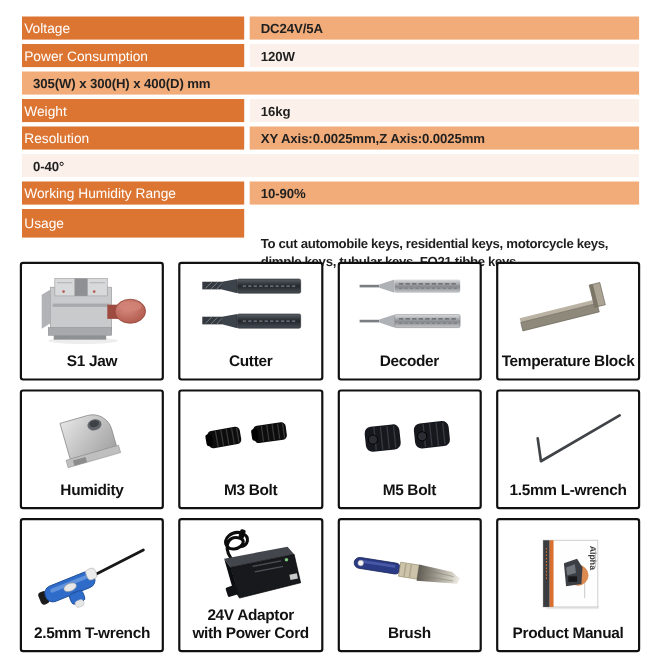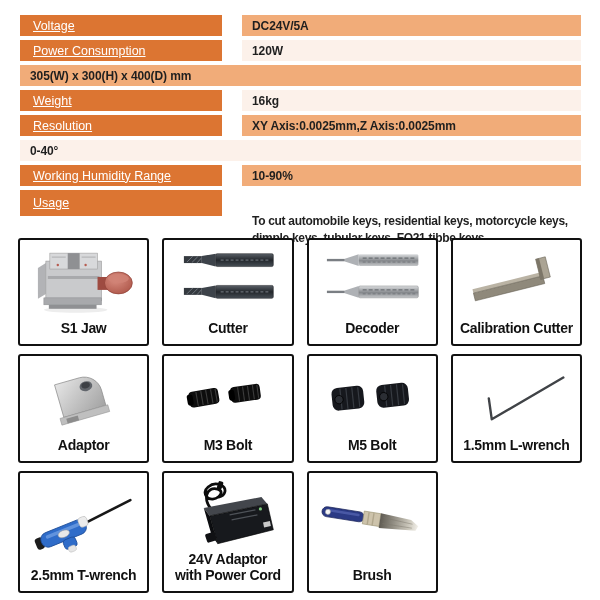--- a/index.html
+++ b/index.html
@@ -13,21 +13,21 @@
   *{margin:0;padding:0;box-sizing:border-box;}
   html,body{width:600px;height:600px;overflow:hidden;background:#ffffff;
     font-family:"Liberation Sans",sans-serif;}
   .page{width:600px;height:600px;position:relative;background:#fff;}
 
   
   .spec-table{position:absolute;left:20px;top:15px;width:561px;}
   .trow{display:flex;height:21px;margin-bottom:4px;}
   .trow.tall{height:26px;}
   .tlabel{width:202px;flex:0 0 202px;background:var(--label-bg);color:var(--label-text);
-    font-size:12.5px;display:flex;align-items:center;padding-left:13px;margin-right:20px;text-decoration:underline;}
+    font-size:12.5px;display:flex;align-items:center;padding-left:2px;margin-right:5px;}
   .tvalue{flex:1;display:flex;align-items:center;padding-left:10px;padding-right:8px;
     font-size:12px;font-weight:700;color:var(--val-text);letter-spacing:-0.1px;
     white-space:pre-line;}
   .trow:nth-child(odd) .tvalue{background:var(--val-odd);}
   .trow:nth-child(even) .tvalue{background:var(--val-even);}
   .trow.tall .tvalue{font-size:12px;letter-spacing:-0.3px;line-height:1.45;margin-top:40px;}
 
   
   .grid{position:absolute;left:0;top:238px;width:600px;padding:0 18px;
     display:grid;grid-template-columns:repeat(4,1fr);
@@ -185,36 +185,36 @@
       <div class="imgwrap">
         <svg viewBox="0 0 120 72">
           <g transform="rotate(-14 58 40)">
             <rect x="16" y="33" width="72" height="4" fill="#bab3a4"></rect>
             <rect x="16" y="37" width="72" height="8" fill="#8f897b" stroke="#5f594d" stroke-width="0.5"></rect>
             <rect x="85" y="19" width="10" height="21" fill="#aba494" stroke="#5f594d" stroke-width="0.5"></rect>
             <rect x="85" y="19" width="3.5" height="21" fill="#7c7668"></rect>
           </g>
         </svg>
       </div>
-      <div class="cell-label">Calibration Cutter</div>
+      <div class="cell-label">Temperature Block</div>
     </div>
 
     <div class="cell">
       <div class="imgwrap">
         <svg viewBox="0 0 120 72">
           <g transform="rotate(-16 56 38)">
             <path d="M36,16 L62,16 A18,18 0 0 1 80,34 L80,50 L36,50 Z" fill="url(#gStop)" stroke="#8c8c8c" stroke-width="0.7"></path>
             <ellipse cx="66" cy="26" rx="6.5" ry="5" fill="#62666c"></ellipse>
             <ellipse cx="66" cy="25" rx="4.3" ry="3.1" fill="#3e4146"></ellipse>
             <rect x="32" y="50" width="50" height="7" fill="#bfbfbf" stroke="#909090" stroke-width="0.5"></rect>
             <rect x="38" y="52" width="12" height="5" fill="#8c8c8c"></rect>
           </g>
         </svg>
       </div>
-      <div class="cell-label">Adaptor</div>
+      <div class="cell-label">Humidity</div>
     </div>
 
     <div class="cell">
       <div class="imgwrap">
         <svg viewBox="0 0 120 72">
           <g transform="translate(20,30) rotate(-10)">
             <rect x="0" y="0" width="30" height="16" rx="4" fill="#0d0d0d"></rect>
             <rect x="-2" y="2.5" width="6" height="11" rx="2.5" fill="#000"></rect>
             <g stroke="#3d3d3d" stroke-width="1.1">
               <line x1="8" y1="0.8" x2="8" y2="15.2"></line>
@@ -326,15 +326,34 @@
             <line x1="60" y1="27" x2="60" y2="39.5" stroke="#b0a68c" stroke-width="1.4"></line>
             <polygon points="67,26 98,28 106,33 104,38 67,41" fill="url(#gBristle)"></polygon>
             <line x1="70" y1="30" x2="100" y2="32" stroke="#7b776b" stroke-width="0.6" opacity="0.7"></line>
             <line x1="70" y1="36" x2="100" y2="36" stroke="#7b776b" stroke-width="0.6" opacity="0.7"></line>
           </g>
         </svg>
       </div>
       <div class="cell-label">Brush</div>
     </div>
 
+    <div class="cell">
+      <div class="imgwrap">
+        <svg viewBox="0 0 120 72">
+          <rect x="40" y="65" width="48" height="3" fill="#e9e9e9"></rect>
+          <rect x="37" y="5" width="50" height="61" fill="#fefefe" stroke="#c8c8c8" stroke-width="0.8"></rect>
+          <rect x="37" y="5" width="6" height="61" fill="#3a3c40"></rect>
+          <line x1="40" y1="12" x2="40" y2="42" stroke="#d96f2e" stroke-width="1" stroke-dasharray="1.5 1.5"></line>
+          <rect x="43" y="5" width="3.5" height="61" fill="#d96f2e"></rect>
+          <circle cx="69" cy="37" r="9.5" fill="#dd8a50"></circle>
+          <polygon points="56,26 68,22 73,30 72,45 58,47" fill="#3b3e44"></polygon>
+          <polygon points="58,30 66,27 67,35 59,37" fill="#70757c"></polygon>
+          <rect x="60" y="38" width="8" height="5" fill="#17181b"></rect>
+          <text transform="rotate(90 80 10)" x="80" y="10" font-size="8" font-weight="bold" fill="#3c3c3c" font-family="Liberation Sans, sans-serif">Alpha</text>
+          <line x1="85" y1="12" x2="85" y2="30" stroke="#aaaaaa" stroke-width="0.7"></line>
+          <line x1="75" y1="44" x2="75" y2="58" stroke="#bbbbbb" stroke-width="0.7"></line>
+        </svg>
+      </div>
+      <div class="cell-label">Product Manual</div>
+    </div>
 
   </div>
 </div>
 
 </body></html>

